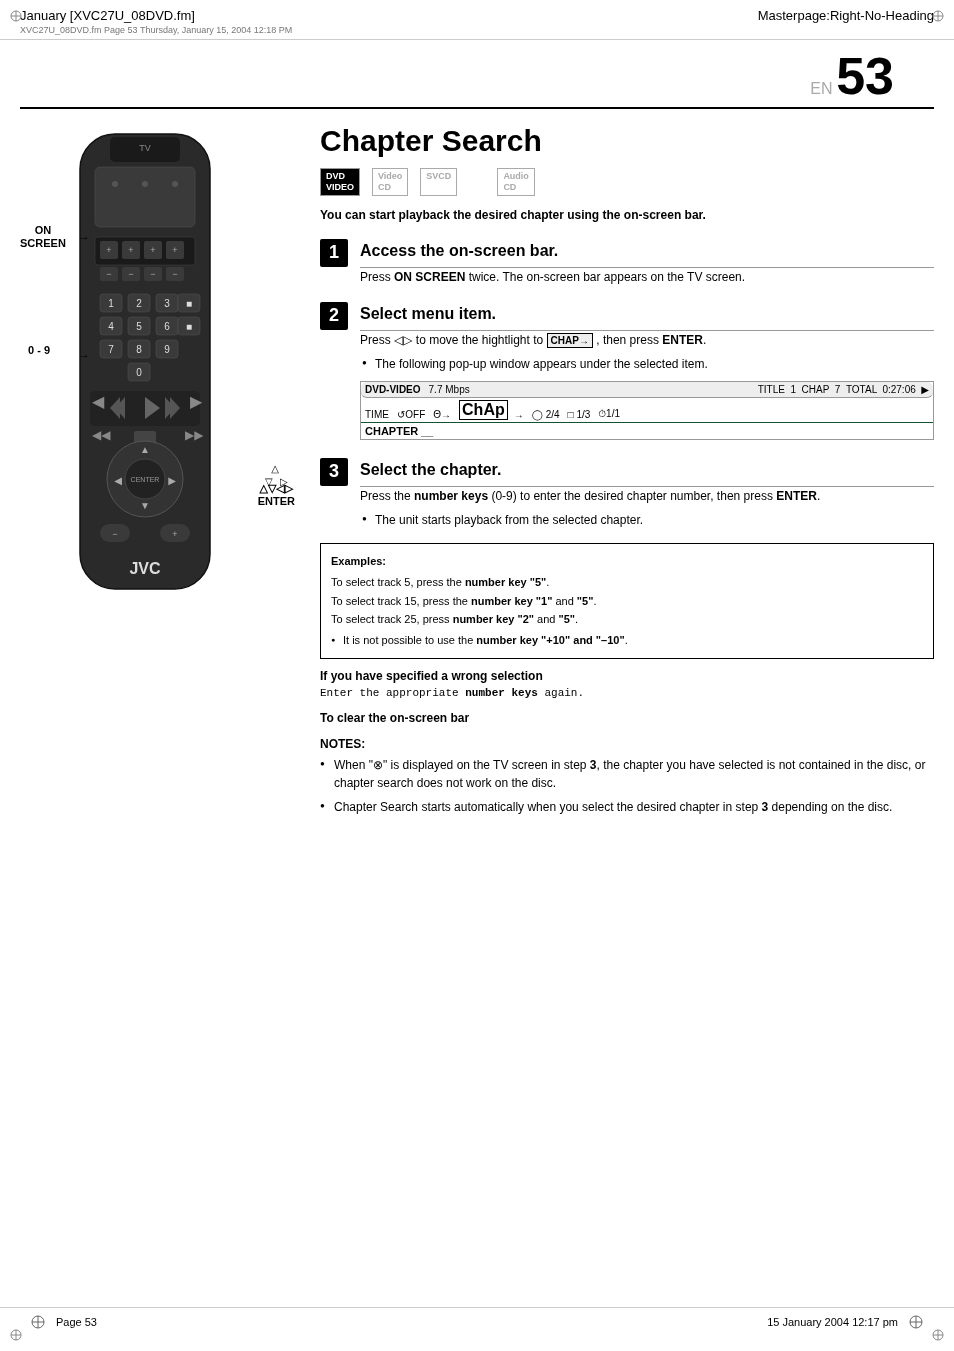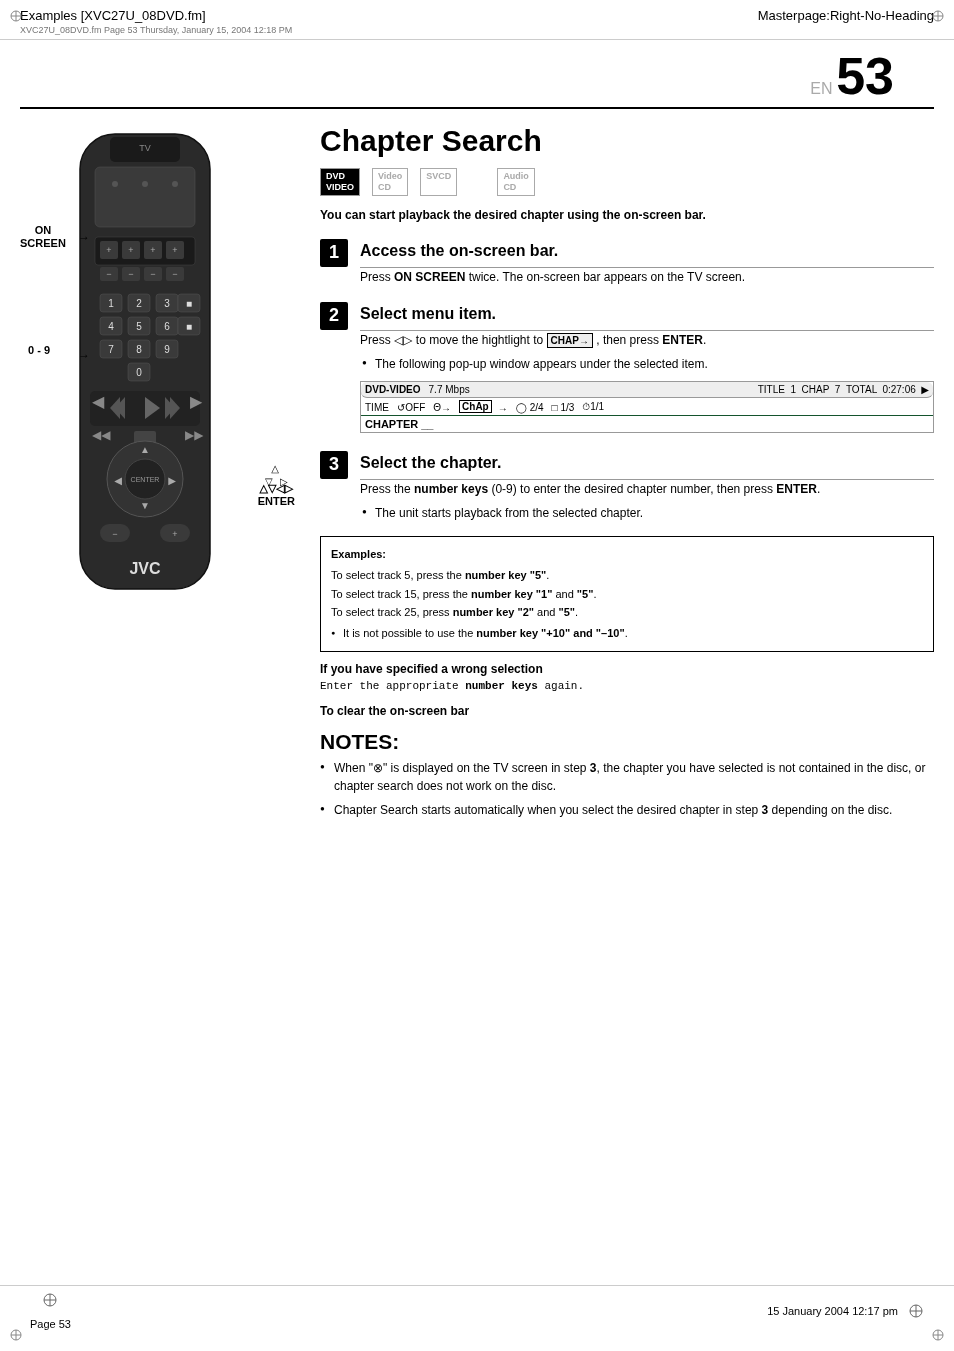--- a/index.html
+++ b/index.html
@@ -211,21 +211,21 @@
     }
     .section-body {
       font-size: 11px;
       margin-bottom: 6px;
       line-height: 1.5;
       font-family: Liberation Mono, monospace;
     }
 
     
     .notes-title {
-      font-size: 21px;
+      font-size: 12px;
       font-weight: bold;
       margin-top: 12px;
       margin-bottom: 5px;
     }
     .notes-item {
       font-size: 12px;
       line-height: 1.5;
       position: relative;
       padding-left: 14px;
       margin-bottom: 6px;
@@ -240,21 +240,21 @@
 
     .step-content {
       flex: 1;
     }
   </style>
 </head>
 <body>
 
 <div class="header">
   <div>
-    <div>Examples [XVC27U_08DVD.fm]</div>
+    <div>January [XVC27U_08DVD.fm]</div>
     <div class="header-sub">XVC27U_08DVD.fm  Page 53  Thursday, January 15, 2004  12:18 PM</div>
   </div>
   <div>Masterpage:Right-No-Heading</div>
 </div>
 
 <div class="page-number-area">
   <span class="en-label">EN</span>
   <span class="page-num">53</span>
 </div>
 
@@ -418,21 +418,21 @@
         <div class="onscreen-bar">
           <div class="onscreen-bar-row1">
             <span style="font-weight:bold; font-size:10px;">DVD-VIDEO</span>
             <span style="font-size:10px; margin-left:4px;">7.7 Mbps</span>
             <span style="margin-left:auto; font-size:10px;">TITLE &nbsp;1 &nbsp;CHAP &nbsp;7 &nbsp;TOTAL &nbsp;0:27:06 &nbsp;▶</span>
           </div>
           <div class="onscreen-bar-row2">
             <span style="font-size:10px;">TIME</span>
             <span style="font-size:10px; margin-left:4px;">↺OFF</span>
             <span style="font-size:10px; margin-left:4px;">Θ→</span>
-            <span style="font-size:10px; margin-left:4px; border:1px solid #000; padding:0 2px; font-weight:bold; background:#fff;">ChAp</span>
+            <span style="font-size:16px; margin-left:4px; border:1px solid #000; padding:0 2px; font-weight:bold; background:#fff;">ChAp</span>
             <span style="font-size:10px; margin-left:2px;">→</span>
             <span style="font-size:10px; margin-left:4px;">◯ 2/4</span>
             <span style="font-size:10px; margin-left:4px;">□ 1/3</span>
             <span style="font-size:10px; margin-left:4px;">⏱1/1</span>
           </div>
           <div class="onscreen-bar-row3">
             <span style="font-weight:bold; font-size:11px;">CHAPTER __</span>
           </div>
         </div>
       </div>
@@ -462,21 +462,21 @@
 
     <div class="notes-title">NOTES:</div>
     <div class="notes-item">When "⊗" is displayed on the TV screen in step <b>3</b>, the chapter you have selected is not contained in the disc, or chapter search does not work on the disc.</div>
     <div class="notes-item">Chapter Search starts automatically when you select the desired chapter in step <b>3</b> depending on the disc.</div>
 
   </div>
 </div>
 
 <div style="position:absolute; bottom:15px; left:0; right:0; display:flex; justify-content:space-between; padding:6px 30px; border-top:1px solid #ccc; font-size:11px;">
 
-  <div style="display:flex; align-items:center; gap:10px;flex-direction:column;">
+  <div style="display:flex; align-items:center; gap:10px;">
     <svg width="16" height="16" viewBox="0 0 16 16">
       <circle cx="8" cy="8" r="6" fill="none" stroke="#666" stroke-width="1"></circle>
       <line x1="8" y1="2" x2="8" y2="14" stroke="#666" stroke-width="1"></line>
       <line x1="2" y1="8" x2="14" y2="8" stroke="#666" stroke-width="1"></line>
     </svg>
     <span>Page 53</span>
   </div>
   <div style="display:flex; align-items:center; gap:10px;">
     <span>15 January 2004 12:17 pm</span>
     <svg width="16" height="16" viewBox="0 0 16 16">

